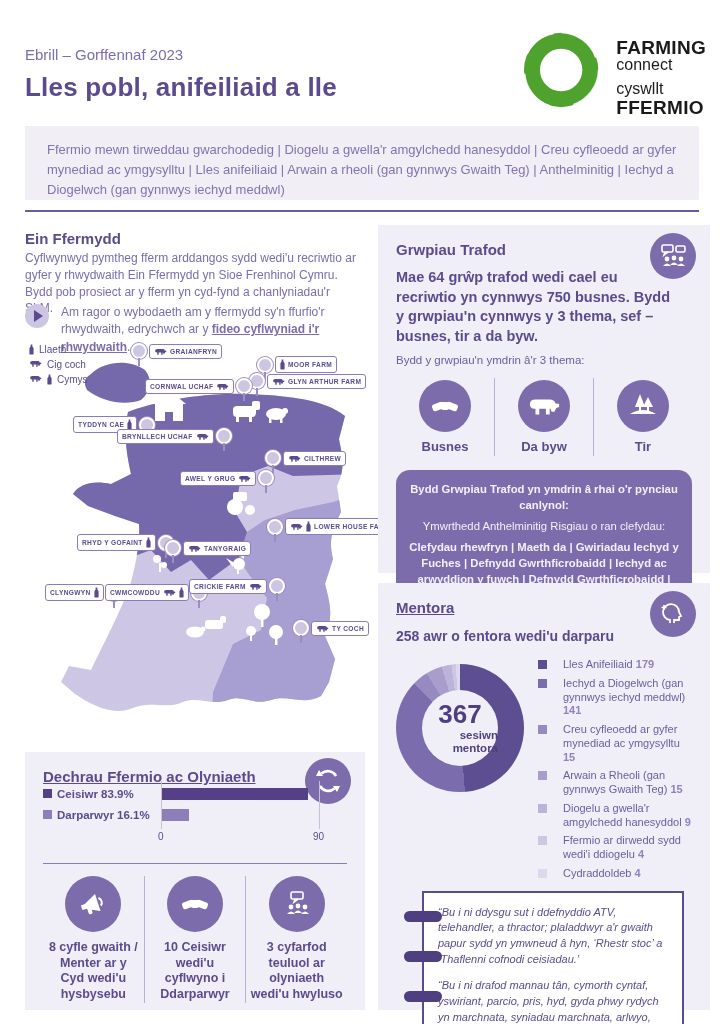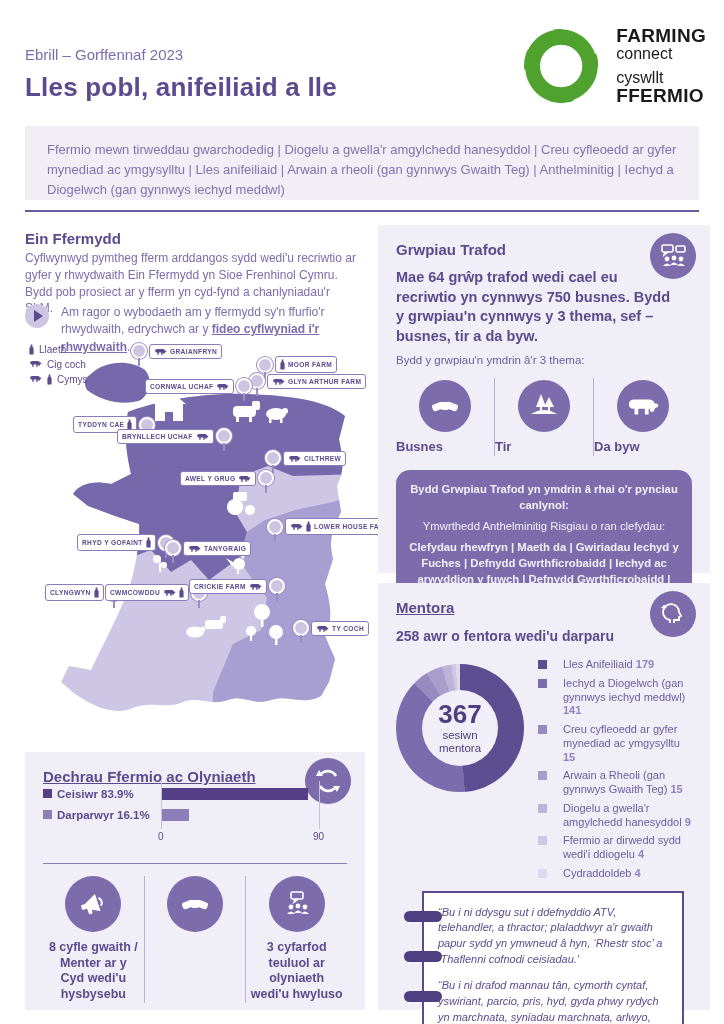--- a/index.html
+++ b/index.html
@@ -3,21 +3,21 @@
 <meta charset="utf-8">
 <style>
   html,body{margin:0;padding:0}
   body{width:724px;height:1024px;position:relative;background:#fff;
        font-family:"Liberation Sans",sans-serif;color:#5b4b8e;overflow:hidden}
   .abs{position:absolute}
 
   
   .date{left:25px;top:46px;font-size:15px;color:#7b6cae}
   .title{left:25px;top:72px;font-size:26px;font-weight:bold;color:#5b4b8e;letter-spacing:.2px}
-  .logo{right:18px;top:14px;width:190px;height:104px;display:flex;gap:10px;align-items:center}
+  .logo{right:18px;top:14px;width:190px;height:104px;display:flex;gap:10px;align-items:flex-end}
   .logo-text{line-height:1.05;color:#1a1a1a}
   .logo-text .b{font-weight:bold;font-size:19px;letter-spacing:.3px}
   .logo-text .r{font-size:16px}
   .logo-text .gap{height:7px}
 
   .intro-box{left:25px;top:126px;width:674px;height:74px;background:#f1eef6;
              padding:14px 22px;box-sizing:border-box;font-size:13px;line-height:1.55;color:#8174b0}
   .hrule{left:25px;top:210px;width:674px;height:0;border-top:2px solid #6a5b9e}
 
   
@@ -53,39 +53,39 @@
   .panel{background:#f0eef6;box-sizing:border-box}
   .box-grwp{left:378px;top:225px;width:332px;height:348px;padding:16px 18px}
   .box-ment{left:378px;top:583px;width:332px;height:427px;padding:16px 18px}
   .box-dech{left:25px;top:752px;width:340px;height:258px;padding:16px 18px}
 
   .circ-icon{position:absolute;width:46px;height:46px;border-radius:50%;background:#7c6cab;
              display:flex;align-items:center;justify-content:center}
   .grwp-bold{margin-top:10px;width:280px;font-size:14.5px;font-weight:bold;line-height:1.35;color:#5b4b8e}
   .grwp-cap{margin-top:8px;font-size:11.5px;color:#6b5da0}
   .themes{display:flex;margin-top:12px}
-  .theme{flex:1;text-align:left;padding:2px 0}
+  .theme{flex:1;text-align:center;padding:2px 0}
   .theme + .theme{border-left:1px solid #b9aed6}
   .theme-circle{width:52px;height:52px;border-radius:50%;background:#7c6cab;margin:0 auto;
                 display:flex;align-items:center;justify-content:center}
   .theme-label{margin-top:7px;font-size:13px;font-weight:bold;color:#5b4b8e}
   .purple-box{margin-top:14px;background:#7c6cab;border-radius:14px;padding:11px 12px;
               text-align:center;color:#f3f0fa;font-size:11.3px;line-height:1.42}
   .purple-box .pb1{font-weight:bold}
   .purple-box .pb2{margin-top:5px}
   .purple-box .pb3{margin-top:5px;font-weight:bold}
 
   .underline-h{text-decoration:underline}
   .ment-sub{margin-top:12px;font-size:14px;font-weight:bold;color:#5b4b8e}
   .donut-row{display:flex;margin-top:12px;gap:14px}
   .donut{width:128px;height:128px;border-radius:50%;position:relative;flex:none;margin-top:8px}
   .donut-hole{position:absolute;left:26px;top:26px;width:76px;height:76px;border-radius:50%;
               background:#f0eef6;display:flex;flex-direction:column;align-items:center;justify-content:center}
   .donut-num{font-size:26px;font-weight:bold;color:#4d3f80;line-height:1}
-  .donut-sub{font-size:11.5px;font-weight:normal;color:#4d3f80;text-align:center;line-height:1.15;margin-top:2px}
+  .donut-sub{font-size:11.5px;font-weight:bold;color:#4d3f80;text-align:right;line-height:1.15;margin-top:2px}
   .dlegend{display:flex;flex-direction:column;gap:5px;font-size:11px;color:#6b5da0;padding-top:2px}
   .dl-item{display:flex;gap:16px;line-height:1.25}
   .dl-sw{width:9px;height:9px;flex:none;margin-top:2px}
   .dl-num{font-weight:bold;color:#9182c0}
   .quotes-cap{margin-top:12px;font-size:12.5px;color:#5b4b8e}
   .quote-box{position:relative;margin-top:10px;margin-left:26px;width:262px;background:#fff;
              border:2px solid #5b4b8e;padding:12px 14px;box-sizing:border-box}
   .quote{font-size:11px;font-style:italic;line-height:1.45;color:#5b4b8e;margin:0 0 10px 0}
   .quote:last-child{margin-bottom:0}
   .pills{position:absolute;left:-20px;top:18px;display:flex;flex-direction:column;gap:29px}
@@ -413,37 +413,37 @@
         <svg width="32" height="32" viewBox="0 0 32 32" fill="#fff">
           <rect x="3" y="13" width="12" height="7" rx="2.5" transform="rotate(-22 9 16)"></rect>
           <rect x="17" y="13" width="12" height="7" rx="2.5" transform="rotate(22 23 16)"></rect>
           <rect x="12" y="12" width="8" height="8" rx="2"></rect>
         </svg>
       </div>
       <div class="theme-label">Busnes</div>
     </div>
     <div class="theme">
       <div class="theme-circle">
+        <svg width="34" height="24" viewBox="0 0 36 24" fill="#fff">
+          <path d="M3 10q0-5 6-5h15q5 0 6 4l4 1v3l-3 1-2 4h-3l-1-3h-1v6h-4v-6H13v6H9v-6H8q-5 0-5-5z"></path>
+        </svg>
+      </div>
+      <div class="theme-label">Da byw</div>
+    </div>
+    <div class="theme">
+      <div class="theme-circle">
         <svg width="32" height="32" viewBox="0 0 32 32" fill="#fff">
           <polygon points="13,4 18,17 8,17"></polygon>
             <polygon points="21,7 26,17 16,17"></polygon>
           <rect x="12" y="16" width="2" height="5"></rect>
             <rect x="20" y="16" width="2" height="5"></rect>
           <path d="M3 24 q13-8 26 0 z"></path>
         </svg>
       </div>
       <div class="theme-label">Tir</div>
-    </div>
-    <div class="theme">
-      <div class="theme-circle">
-        <svg width="34" height="24" viewBox="0 0 36 24" fill="#fff">
-          <path d="M3 10q0-5 6-5h15q5 0 6 4l4 1v3l-3 1-2 4h-3l-1-3h-1v6h-4v-6H13v6H9v-6H8q-5 0-5-5z"></path>
-        </svg>
-      </div>
-      <div class="theme-label">Da byw</div>
     </div>
   </div>
 
   <div class="purple-box">
     <div class="pb1">Bydd Grwpiau Trafod yn ymdrin â rhai o'r pynciau canlynol:</div>
     <div class="pb2">Ymwrthedd Anthelminitig Risgiau o ran clefydau:</div>
     <div class="pb3">Clefydau rhewfryn | Maeth da | Gwiriadau Iechyd y Fuches | Defnydd Gwrthficrobaidd | Iechyd ac arwyddion y fuwch | Defnydd Gwrthficrobaidd | Rheoli amser a phobl | Cydweithio ac olyniaeth | Iechyd meddwl | Datblygiad Personol</div>
   </div>
 </div>
 
@@ -556,20 +556,21 @@
       <div class="stat-label">8 cyfle gwaith / Menter ar y Cyd wedi'u hysbysebu</div>
     </div>
     <div class="stat">
       <div class="stat-circle">
         <svg width="32" height="32" viewBox="0 0 32 32" fill="#fff">
           <rect x="3" y="13" width="12" height="7" rx="2.5" transform="rotate(-22 9 16)"></rect>
           <rect x="17" y="13" width="12" height="7" rx="2.5" transform="rotate(22 23 16)"></rect>
           <rect x="12" y="12" width="8" height="8" rx="2"></rect>
         </svg>
       </div>
+      <div class="stat-label">10 Ceisiwr wedi'u cyflwyno i Ddarparwyr</div>
     </div>
     <div class="stat">
       <div class="stat-circle">
         <svg width="30" height="30" viewBox="0 0 30 30" fill="none" stroke="#fff" stroke-width="1.6">
           <rect x="9" y="3" width="12" height="7" rx="1.5"></rect>
             <path d="M13 10 L12 13 L16 10"></path>
           <g fill="#fff" stroke="none">
             <circle cx="9" cy="18" r="2.4"></circle>
               <path d="M5 25 q4-5 8 0 z"></path>
             <circle cx="16" cy="17" r="2.4"></circle>

